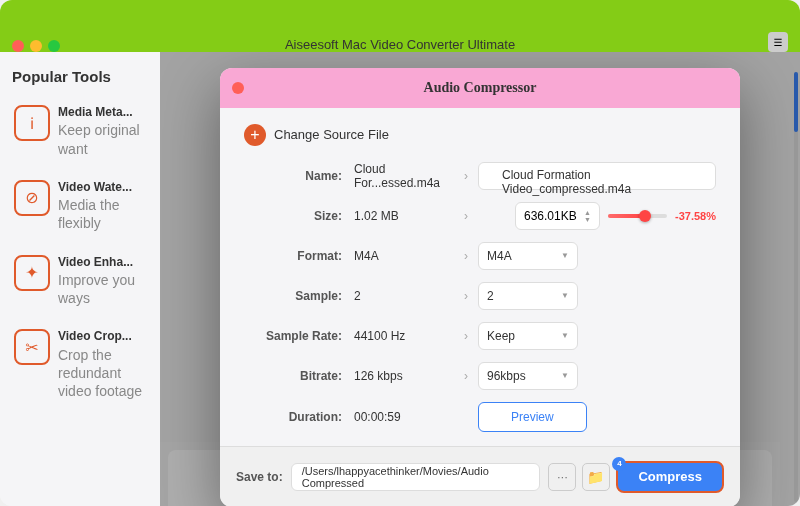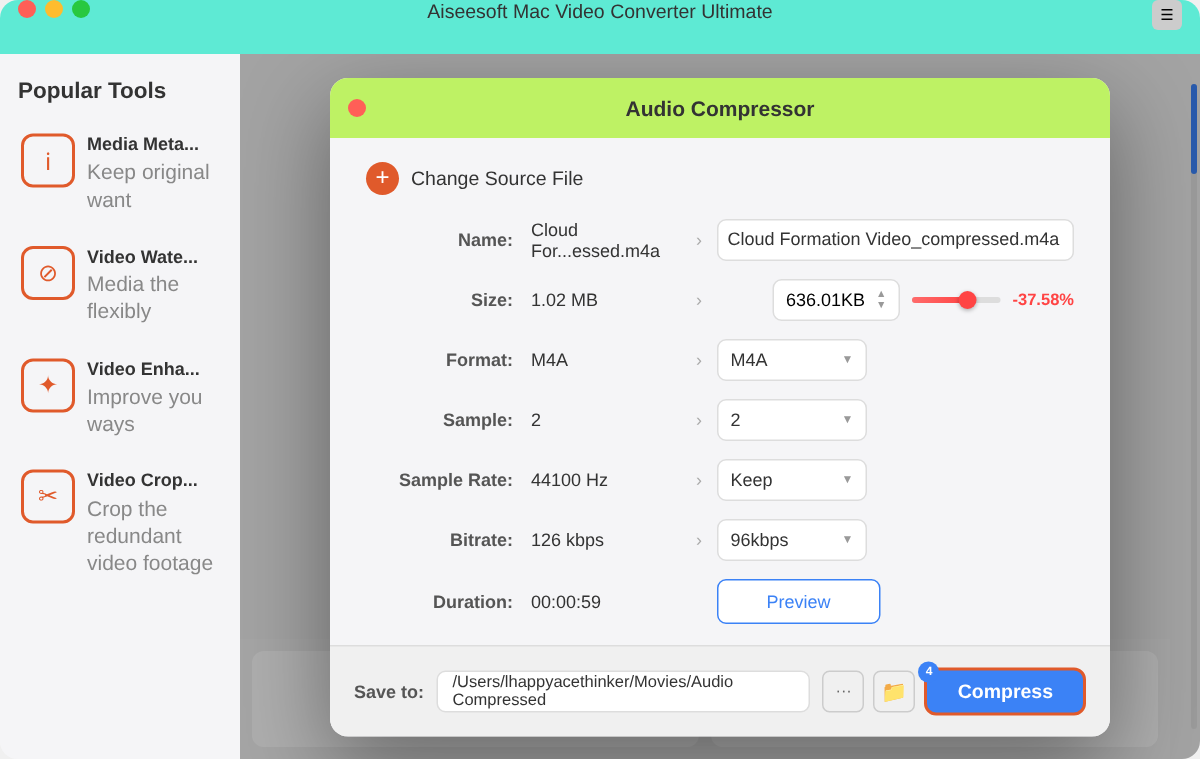--- a/index.html
+++ b/index.html
@@ -16,24 +16,24 @@
       width: 800px;
       height: 506px;
       background: #f5f5f7;
       border-radius: 12px;
       overflow: hidden;
       position: relative;
     }
 
     
     .title-bar {
-      background: #5eead4;
-      height: 36px;
-      display: flex;
-      align-items: flex-start;
+      background: #84cc16;
+      height: 52px;
+      display: flex;
+      align-items: flex-end;
       padding: 0 12px;
       position: relative;
     }
     .traffic-lights {
       display: flex;
       gap: 6px;
       align-items: center;
     }
     .traffic-light {
       width: 12px;
@@ -204,22 +204,23 @@
       padding: 0;
       box-shadow: 0 20px 60px rgba(0,0,0,0.4);
       overflow: hidden;
     }
 
     .modal-title-bar {
       display: flex;
       align-items: center;
       justify-content: center;
       padding: 12px 32px;
-      background: #bef264;
+      background: #f9a8d4;
       position: relative;
+      font-family: Liberation Serif, serif;
     }
     .modal-close-btn {
       position: absolute;
       left: 12px;
       width: 12px;
       height: 12px;
       border-radius: 50%;
       background: #ff5f57;
       border: none;
       cursor: pointer;
@@ -298,21 +299,21 @@
       display: flex;
       align-items: center;
       gap: 8px;
     }
 
     
     .text-input {
       background: white;
       border: 1px solid #ddd;
       border-radius: 6px;
-      padding: 5px 6px;
+      padding: 5px 23px;
       font-size: 12px;
       color: #333;
       flex: 1;
       height: 28px;
     }
 
     
     .size-controls {
       display: flex;
       align-items: center;

